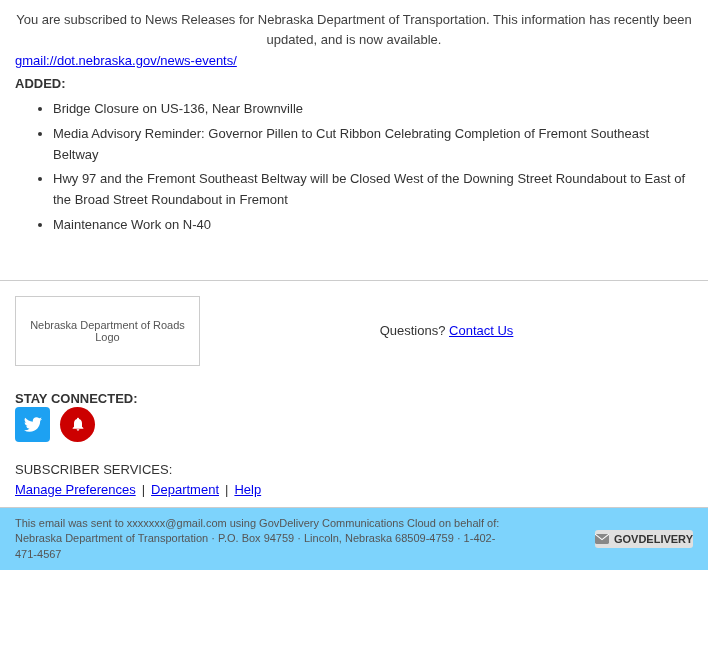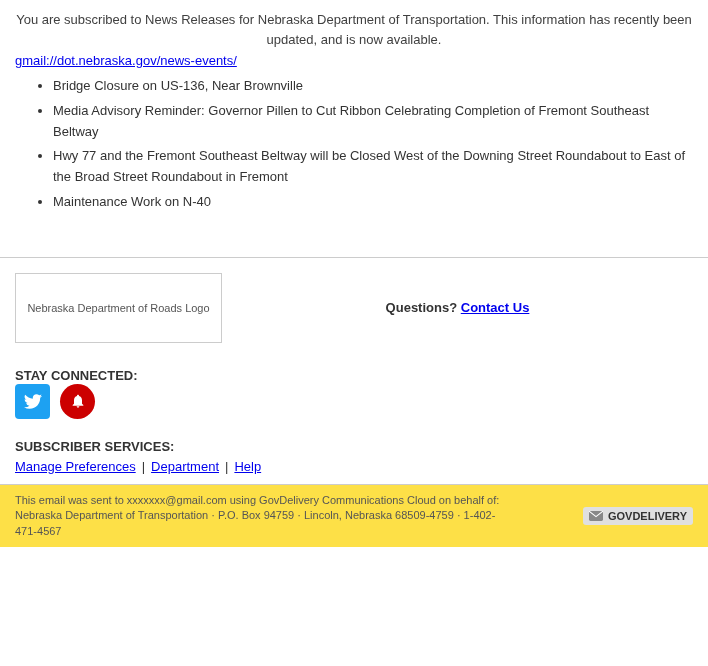--- a/index.html
+++ b/index.html
@@ -48,35 +48,34 @@
       margin: 20px 0 0 0;
     }
     .footer-top {
       display: flex;
       align-items: center;
       padding: 15px 15px;
       border-bottom: none;
     }
     .logo-box {
       border: 1px solid #ccc;
-      width: 207px;
+      width: 185px;
       min-height: 70px;
       display: flex;
       align-items: center;
       justify-content: center;
       padding: 10px;
       font-size: 11px;
       color: #555;
       text-align: center;
     }
     .questions-section {
       flex: 1;
       text-align: center;
       font-size: 13px;
-      font-weight: bold;
     }
     .questions-section a {
       color: #0000EE;
       text-decoration: underline;
     }
     .stay-connected {
       padding: 10px 15px 5px 15px;
     }
     .stay-connected-label {
       font-size: 13px;
@@ -109,21 +108,21 @@
       align-items: center;
       justify-content: center;
       color: white;
       font-size: 16px;
     }
     .subscriber-services {
       padding: 5px 15px 10px 15px;
     }
     .subscriber-label {
       font-size: 13px;
-      font-weight: bold;
+      font-weight: normal;
       margin-bottom: 5px;
     }
     .subscriber-links {
       font-size: 13px;
       display: flex;
       align-items: center;
       gap: 6px;
     }
     .subscriber-links a {
       color: #0000EE;
@@ -131,55 +130,56 @@
     }
     .separator {
       color: #333;
     }
     .footer-bottom {
       border-top: 1px solid #ccc;
       padding: 8px 15px;
       display: flex;
       justify-content: space-between;
       align-items: center;
-      background: #fde047;
+      background: #7dd3fc;
     }
     .footer-bottom-text {
       font-size: 11px;
       color: #555;
       line-height: 1.4;
       max-width: 500px;
     }
     .govdelivery-badge {
       background: #e0e0e0;
       border-radius: 3px;
-      padding: 3px 6px;
+      padding: 3px 0;
       font-size: 12px;
       font-weight: bold;
       color: #333;
       display: flex;
       align-items: center;
       gap: 2px;
     }
   </style>
 </head>
 <body>
 
 <div class="main-content">
   <p class="intro-text">You are subscribed to News Releases for Nebraska Department of Transportation. This information has recently been updated, and is now available.</p>
 
   <div class="link-section">
     <a href="#">gmail://dot.nebraska.gov/news-events/</a>
   </div>
 
+  <p class="added-label">ADDED:</p>
 
   <ul class="news-list">
     <li>Bridge Closure on US-136, Near Brownville</li>
     <li>Media Advisory Reminder: Governor Pillen to Cut Ribbon Celebrating Completion of Fremont Southeast Beltway</li>
-    <li>Hwy 77 and the Fremont Southeast Beltway will be Closed West of the Downing Street Roundabout to East of the Broad Street Roundabout in Fremont</li>
+    <li>Hwy 97 and the Fremont Southeast Beltway will be Closed West of the Downing Street Roundabout to East of the Broad Street Roundabout in Fremont</li>
     <li>Maintenance Work on N-40</li>
   </ul>
 </div>
 
 <hr class="divider">
 
 <div class="footer-top">
   <div class="logo-box">
     <span>Nebraska Department of Roads Logo</span>
   </div>

